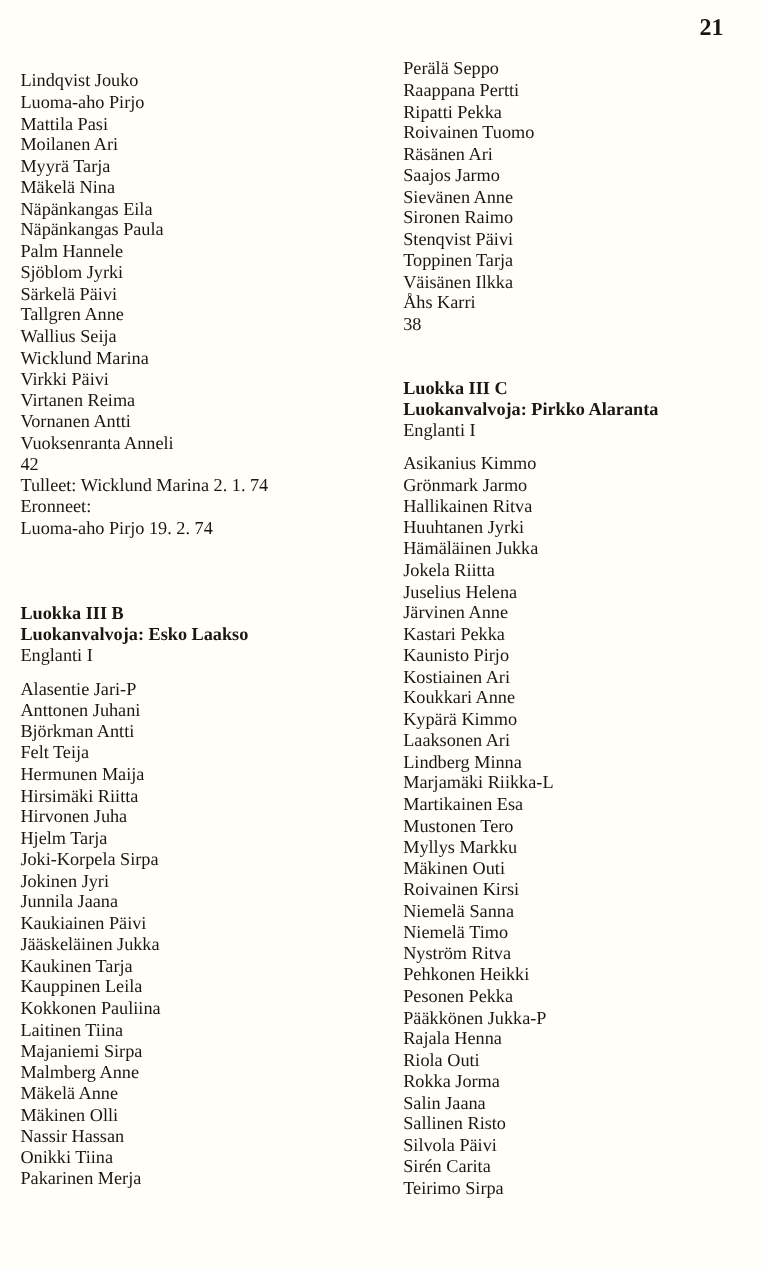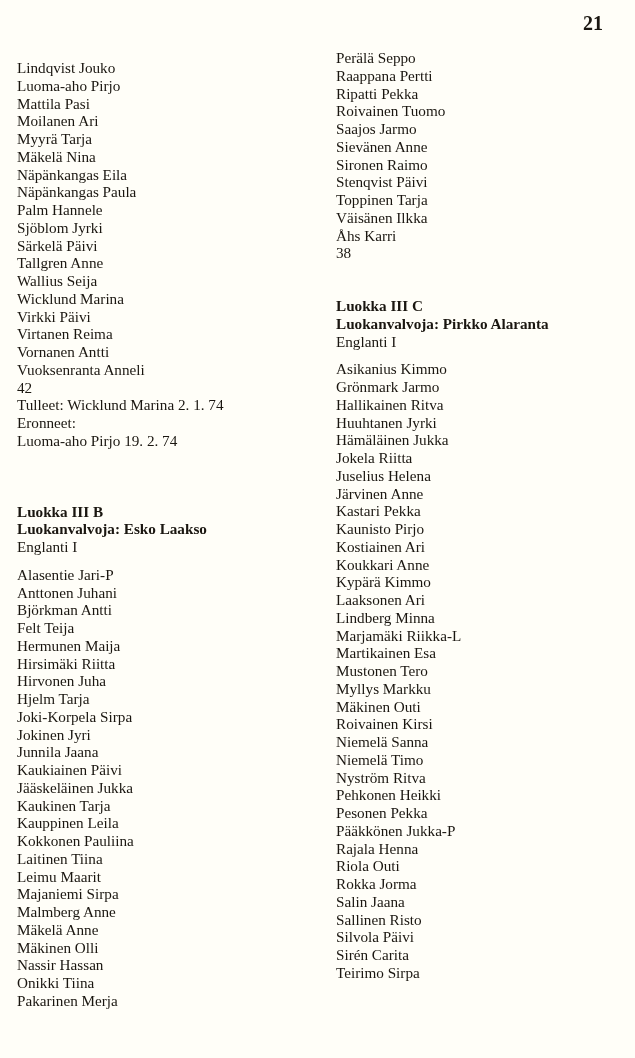--- a/index.html
+++ b/index.html
@@ -63,37 +63,37 @@
       <div class="line">Hjelm Tarja</div>
       <div class="line">Joki-Korpela Sirpa</div>
       <div class="line">Jokinen Jyri</div>
       <div class="line">Junnila Jaana</div>
       <div class="line">Kaukiainen Päivi</div>
       <div class="line">Jääskeläinen Jukka</div>
       <div class="line">Kaukinen Tarja</div>
       <div class="line">Kauppinen Leila</div>
       <div class="line">Kokkonen Pauliina</div>
       <div class="line">Laitinen Tiina</div>
-      <div class="line">Leimu Maarit</div>
       <div class="line">Majaniemi Sirpa</div>
       <div class="line">Malmberg Anne</div>
       <div class="line">Mäkelä Anne</div>
       <div class="line">Mäkinen Olli</div>
       <div class="line">Nassir Hassan</div>
       <div class="line">Onikki Tiina</div>
       <div class="line">Pakarinen Merja</div>
     </div>
 </div>
 
 <div class="col col-right">
   <div id="list-b2">
       <div class="line">Perälä Seppo</div>
       <div class="line">Raappana Pertti</div>
       <div class="line">Ripatti Pekka</div>
       <div class="line">Roivainen Tuomo</div>
+      <div class="line">Räsänen Ari</div>
       <div class="line">Saajos Jarmo</div>
       <div class="line">Sievänen Anne</div>
       <div class="line">Sironen Raimo</div>
       <div class="line">Stenqvist Päivi</div>
       <div class="line">Toppinen Tarja</div>
       <div class="line">Väisänen Ilkka</div>
       <div class="line">Åhs Karri</div>
     </div>
   <div class="line">38</div>
   <div class="gap-md"></div>

